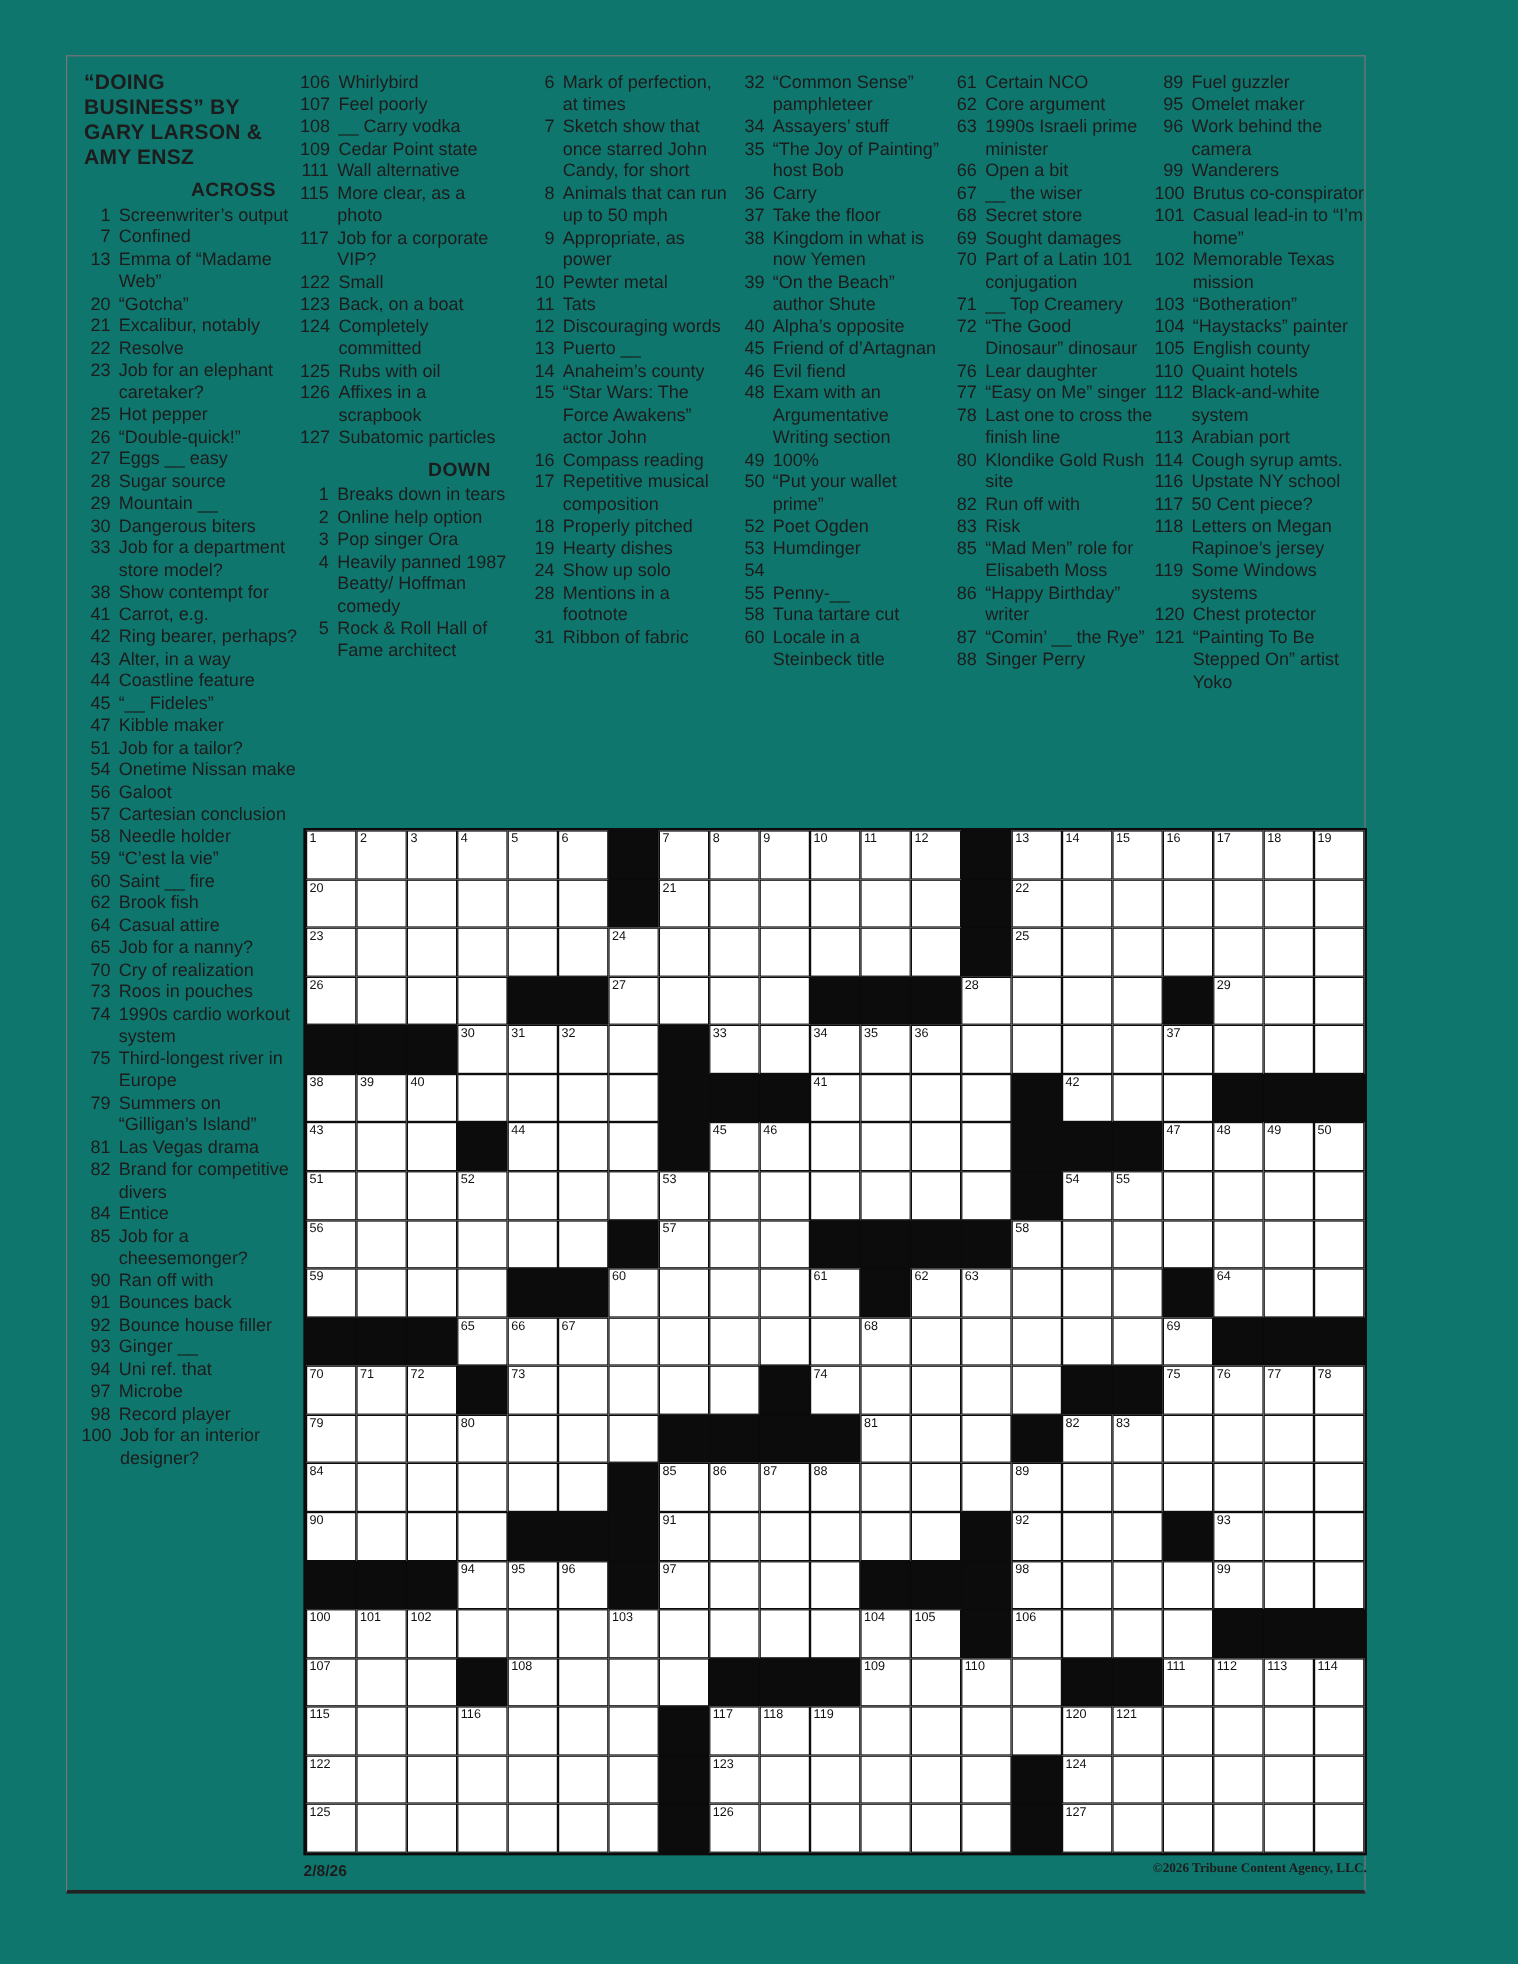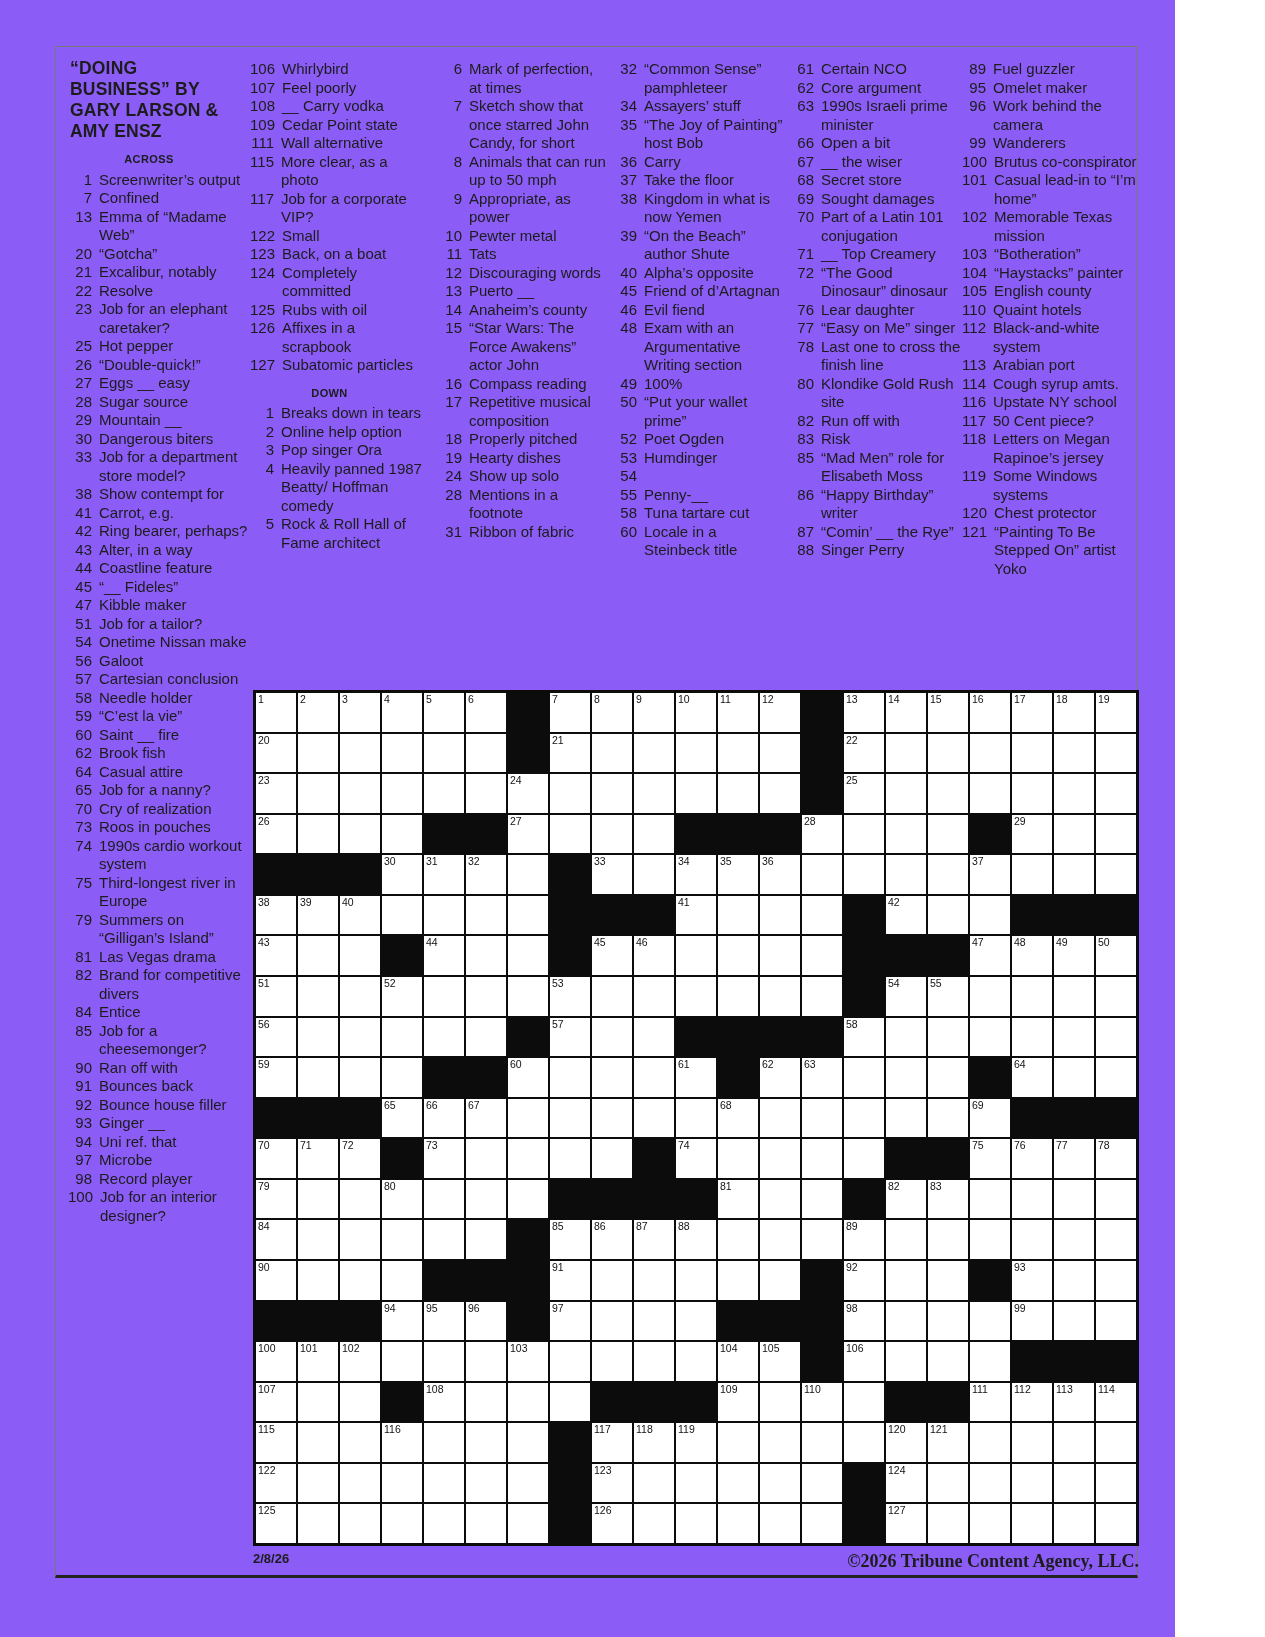--- a/index.html
+++ b/index.html
@@ -1,43 +1,43 @@
 <!DOCTYPE html>
 <html><head>
 <meta charset="utf-8">
 <style>
   html,body{margin:0;padding:0;background:#fff;}
-  #page{position:relative;width:1175px;height:1637px;background:#8b5cf6;
+  #page{position:relative;width:1265px;height:1637px;background:#0f766e;
         font-family:"Liberation Sans",sans-serif;color:#1c1c1c;overflow:hidden;}
   .frame{position:absolute;left:55px;top:46px;width:1083px;height:1532px;
          border:1px solid #777;border-bottom:3px solid #222;box-sizing:border-box;}
   .title{position:absolute;left:70px;top:58px;width:172px;
          font-size:17.5px;line-height:1.2;font-weight:bold;letter-spacing:.2px;}
   .clue-col{position:absolute;top:60px;font-size:15px;line-height:18.5px;}
   #col1{left:68px;top:150px;width:180px;}
   #col2{left:250px;width:177px;}
   #col3{left:438px;width:171px;}
   #col4{left:613px;width:173px;}
   #col5{left:790px;width:171px;}
   #col6{left:962px;width:177px;}
-  .col-header{font-weight:bold;text-align:center;font-size:11px;
+  .col-header{font-weight:bold;text-align:right;font-size:16px;
               margin:9px 18px 2px 0;letter-spacing:.4px;}
   #col1 .col-header{margin-top:0;}
   .clue{display:flex;align-items:flex-start;}
   .clue-num{flex:0 0 31px;text-align:right;padding-right:7px;box-sizing:border-box;}
   .clue-text{flex:1 1 auto;}
   .grid{position:absolute;left:253px;top:690px;width:886px;height:856px;
         display:grid;grid-template-columns:repeat(21,1fr);grid-template-rows:repeat(21,1fr);
         background:#0c0c0c;border:2px solid #0c0c0c;box-sizing:border-box;}
   .cell{position:relative;background:#fff;border:1px solid #0c0c0c;box-sizing:border-box;}
   .cell.black{background:#0c0c0c;}
   .cell-num{position:absolute;top:0;left:2px;font-size:10.5px;line-height:13px;color:#111;}
   .footer-date{position:absolute;left:253px;top:1551px;font-size:13px;font-weight:bold;}
   .footer-copy{position:absolute;left:560px;top:1551px;width:579px;text-align:right;
-               font-family:"Liberation Serif",serif;font-weight:bold;font-size:18px;}
+               font-family:"Liberation Serif",serif;font-weight:bold;font-size:11px;}
 </style>
 </head>
 <body>
 
 <div id="page">
   <div class="frame"></div>
   <div class="title">“DOING BUSINESS” BY GARY LARSON &amp; AMY ENSZ</div>
   <div class="clue-col" id="col1">
       <div class="col-header">ACROSS</div>
       <div class="clue">

